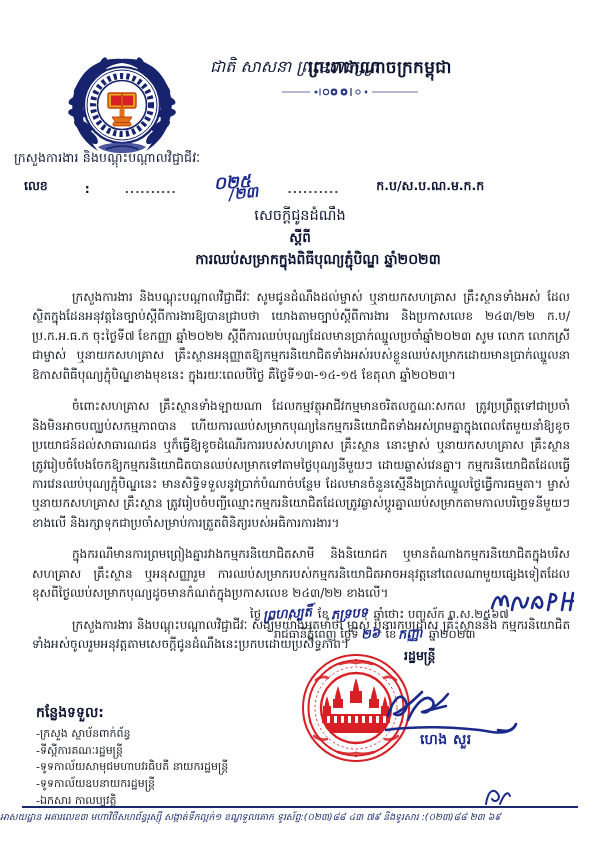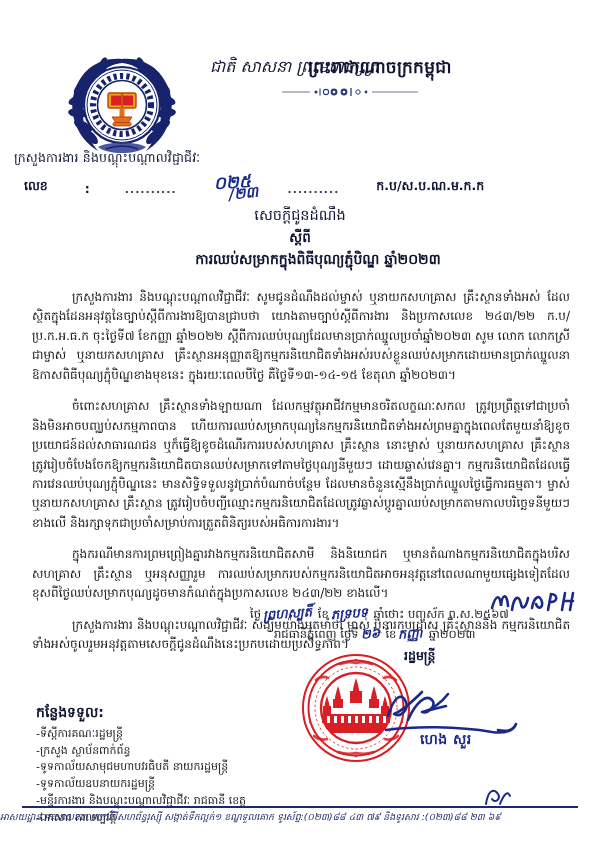--- a/index.html
+++ b/index.html
@@ -485,24 +485,23 @@
     <svg viewBox="0 0 34 24" width="34" height="24">
       <g fill="none" stroke="#1b2a8a" stroke-width="2" stroke-linecap="round">
         <path d="M6 20 C8 6 14 4 18 10 C21 15 15 20 12 15"></path>
         <path d="M20 20 C24 10 28 6 30 12"></path>
       </g>
     </svg>
   </div>
 
   <div class="cc-block">
     <div class="cc-title"><span>កន្លែងទទួល</span><span>:</span></div>
+    <div class="cc-item">-ក្រសួង ស្ថាប័នពាក់ព័ន្ធ</div>
     <div class="cc-item">-ទីស្តីការគណៈរដ្ឋមន្ត្រី</div>
-    <div class="cc-item">-ក្រសួង ស្ថាប័នពាក់ព័ន្ធ</div>
     <div class="cc-item">-ទូទកាល័យសាមុជមហាបវរធិបតី នាយករដ្ឋមន្ត្រី</div>
     <div class="cc-item">-ទូទកាល័យឧបនាយករដ្ឋមន្ត្រី</div>
-    <div class="cc-item">-មន្ទីរការងារ និងបណ្ដុះបណ្ដាលវិជ្ជាជីវៈ រាជធានី ខេត្ត</div>
     <div class="cc-item">-ឯកសារ កាលប្បវត្តិ</div>
   </div>
 
   <div class="footer-rule"></div>
   <div class="footer-text">អាសយដ្ឋាន អគារលេខ៣ មហាវិថីសហព័ន្ធរុស្ស៊ី សង្កាត់ទឹកល្អក់១ ខណ្ឌទួលគោក ទូរស័ព្ទ:(០២៣)៨៨ ៤៣ ៧៩  និងទូរសារ :(០២៣)៨៨ ២៣ ៦៩</div>
 
 </div>
 
 </body></html>

